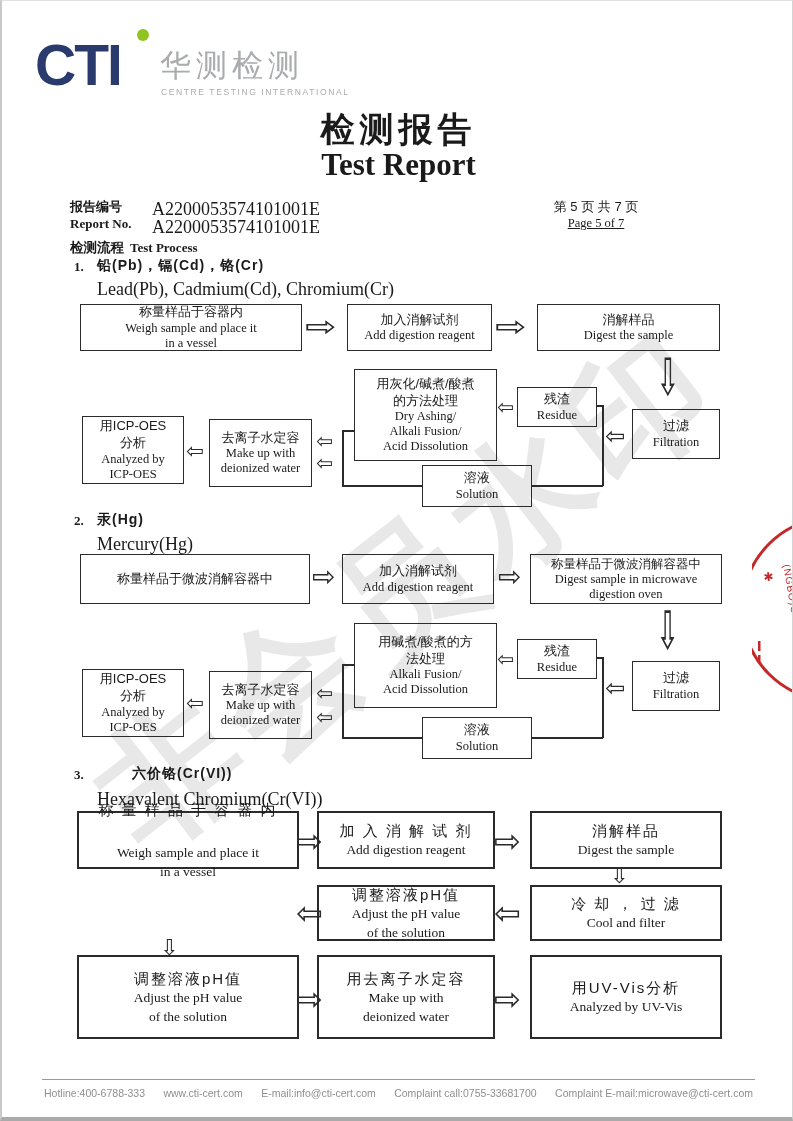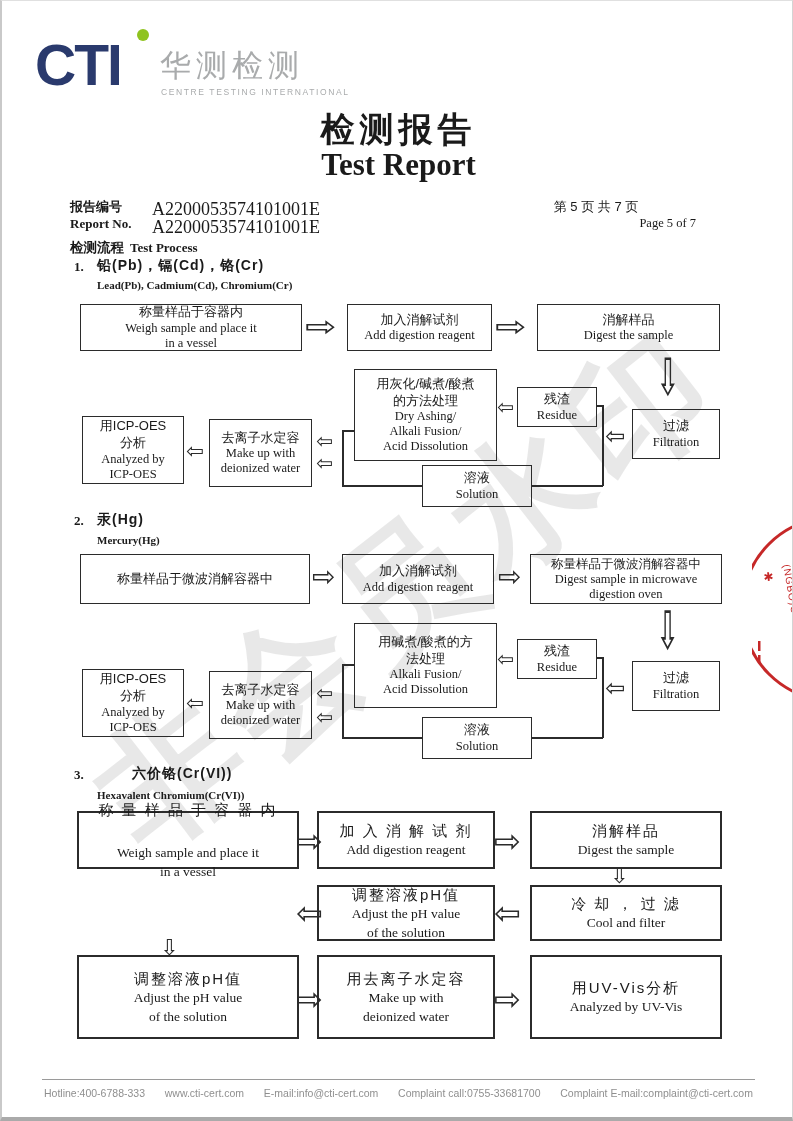--- a/index.html
+++ b/index.html
@@ -17,24 +17,24 @@
   .logo-zh{font-size:31px;letter-spacing:5px;line-height:1;}
   .logo-sub{font-size:8.5px;letter-spacing:1.6px;line-height:1;}
   .green-dot{width:12px;height:12px;border-radius:50%;}
   
   .title-zh{width:793px;text-align:center;font-size:34px;font-weight:bold;letter-spacing:5px;}
   .title-en{width:793px;text-align:center;font-size:31px;font-weight:bold;font-family:"Liberation Serif",serif;}
   .lbl-zh{font-size:13px;font-weight:bold;}
   .lbl-en{font-size:13px;font-weight:bold;font-family:"Liberation Serif",serif;}
   .val{font-size:18px;font-family:"Liberation Serif",serif;}
   .pg-zh{font-size:13px;text-align:right;width:200px;}
-  .pg-en{font-size:12.5px;font-family:"Liberation Serif",serif;text-align:right;width:200px;}
+  .pg-en{font-size:12.5px;font-family:"Liberation Serif",serif;text-align:center;width:200px;text-decoration:underline;}
   .sec-num{font-size:13px;font-weight:bold;font-family:"Liberation Serif",serif;}
   .sec-zh{font-size:14px;font-weight:bold;letter-spacing:1px;}
-  .sec-en{font-size:11px;font-weight:bold;font-family:"Liberation Serif",serif;}
+  .sec-en{font-size:18px;font-weight:normal;font-family:"Liberation Serif",serif;}
   
   .fbox{position:absolute;border:1.6px solid #2b2b2b;display:flex;flex-direction:column;
         align-items:center;justify-content:center;text-align:center;z-index:2;box-sizing:border-box;background:transparent;}
   .fbox .zh{font-size:13px;line-height:1.3;white-space:pre-line;}
   .fbox .en{font-size:12.5px;line-height:1.2;white-space:pre-line;font-family:"Liberation Serif",serif;}
   .f3{border-width:2px;}
   .f3 .zh{font-size:15px;letter-spacing:2px;line-height:1.4;}
   .f3 .en{font-size:13.5px;line-height:1.35;}
   
   .hline{position:absolute;height:1.5px;background:#2b2b2b;z-index:1;}
@@ -258,16 +258,16 @@
     <rect x="6" y="118" width="2.5" height="10" fill="#c62828"></rect>
     <rect x="6" y="132" width="2.5" height="8" fill="#c62828"></rect>
   </svg>
 
   <div class="foot-line"></div>
   <div class="foot-row">
     <span>Hotline:400-6788-333</span>
     <span>www.cti-cert.com</span>
     <span>E-mail:info@cti-cert.com</span>
     <span>Complaint call:0755-33681700</span>
-    <span>Complaint E-mail:complaint@cti-cert.com</span>
+    <span>Complaint E-mail:microwave@cti-cert.com</span>
   </div>
 
 </div>
 
 </body></html>

